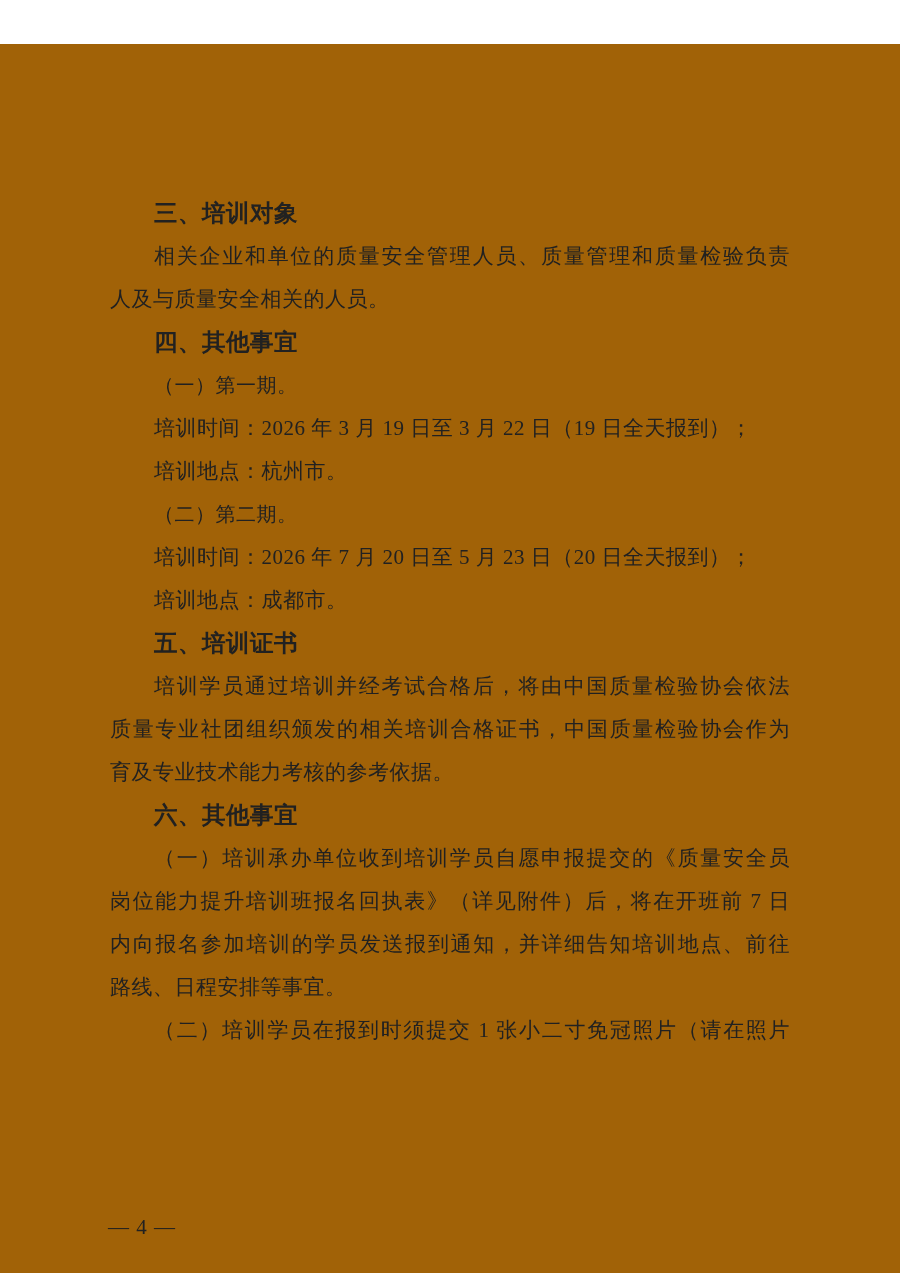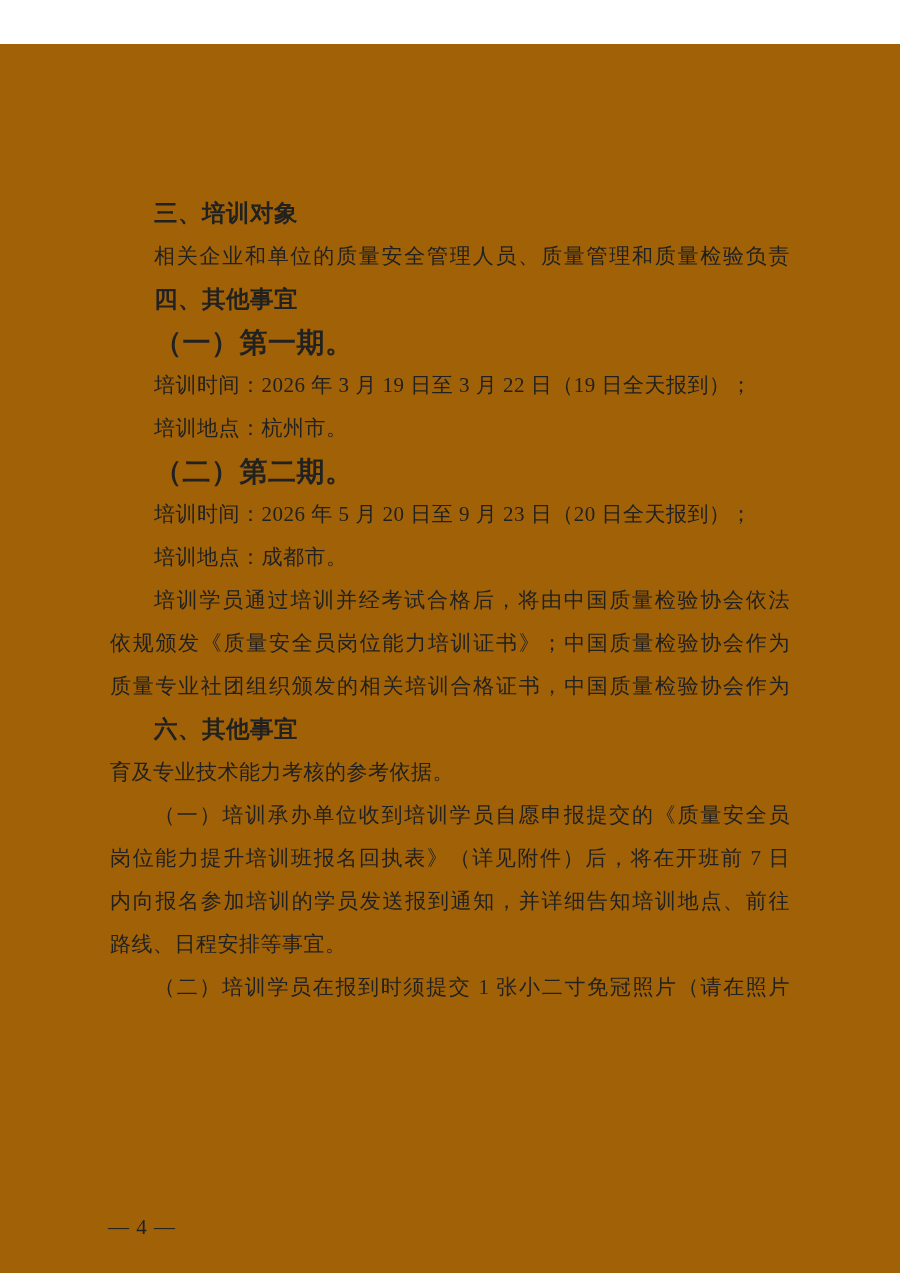--- a/index.html
+++ b/index.html
@@ -29,22 +29,22 @@
     height: 43px;
     letter-spacing: 0.5px;
   }
   .heading {
     font-family: "Liberation Sans", sans-serif;
     font-weight: bold;
     font-size: 23.5px;
     padding-left: 44px;
   }
   .subheading {
-    font-weight: bold;
-    font-size: 28px;
+    font-weight: normal;
+    font-size: 20px;
     padding-left: 44px;
   }
   .detail {
     padding-left: 44px;
   }
   .para-line.indent {
     padding-left: 44px;
   }
   .para-line.fill {
     text-align: justify;
@@ -60,32 +60,33 @@
     color: #212121;
   }
 </style>
 </head>
 <body>
 
 <div class="page">
   <main class="content">
       <div class="row heading">三、培训对象</div>
       <div class="row para-line indent fill">相关企业和单位的质量安全管理人员、质量管理和质量检验负责</div>
+      <div class="row para-line">人及与质量安全相关的人员。</div>
       <div class="row heading">四、其他事宜</div>
       <div class="row subheading">（一）第一期。</div>
       <div class="row detail">培训时间：2026 年 3 月 19 日至 3 月 22 日（19 日全天报到）；</div>
       <div class="row detail">培训地点：杭州市。</div>
       <div class="row subheading">（二）第二期。</div>
-      <div class="row detail">培训时间：2026 年 5 月 20 日至 9 月 23 日（20 日全天报到）；</div>
+      <div class="row detail">培训时间：2026 年 7 月 20 日至 5 月 23 日（20 日全天报到）；</div>
       <div class="row detail">培训地点：成都市。</div>
+      <div class="row heading">五、培训证书</div>
       <div class="row para-line indent fill">培训学员通过培训并经考试合格后，将由中国质量检验协会依法</div>
-      <div class="row para-line fill">依规颁发《质量安全员岗位能力培训证书》；中国质量检验协会作为</div>
       <div class="row para-line fill">质量专业社团组织颁发的相关培训合格证书，中国质量检验协会作为</div>
+      <div class="row para-line">育及专业技术能力考核的参考依据。</div>
       <div class="row heading">六、其他事宜</div>
-      <div class="row para-line">育及专业技术能力考核的参考依据。</div>
       <div class="row para-line indent fill">（一）培训承办单位收到培训学员自愿申报提交的《质量安全员</div>
       <div class="row para-line fill">岗位能力提升培训班报名回执表》（详见附件）后，将在开班前 7 日</div>
       <div class="row para-line fill">内向报名参加培训的学员发送报到通知，并详细告知培训地点、前往</div>
       <div class="row para-line">路线、日程安排等事宜。</div>
       <div class="row para-line indent fill">（二）培训学员在报到时须提交 1 张小二寸免冠照片（请在照片</div>
     </main>
   <div class="footer">— 4 —</div>
 </div>
 
 </body></html>

